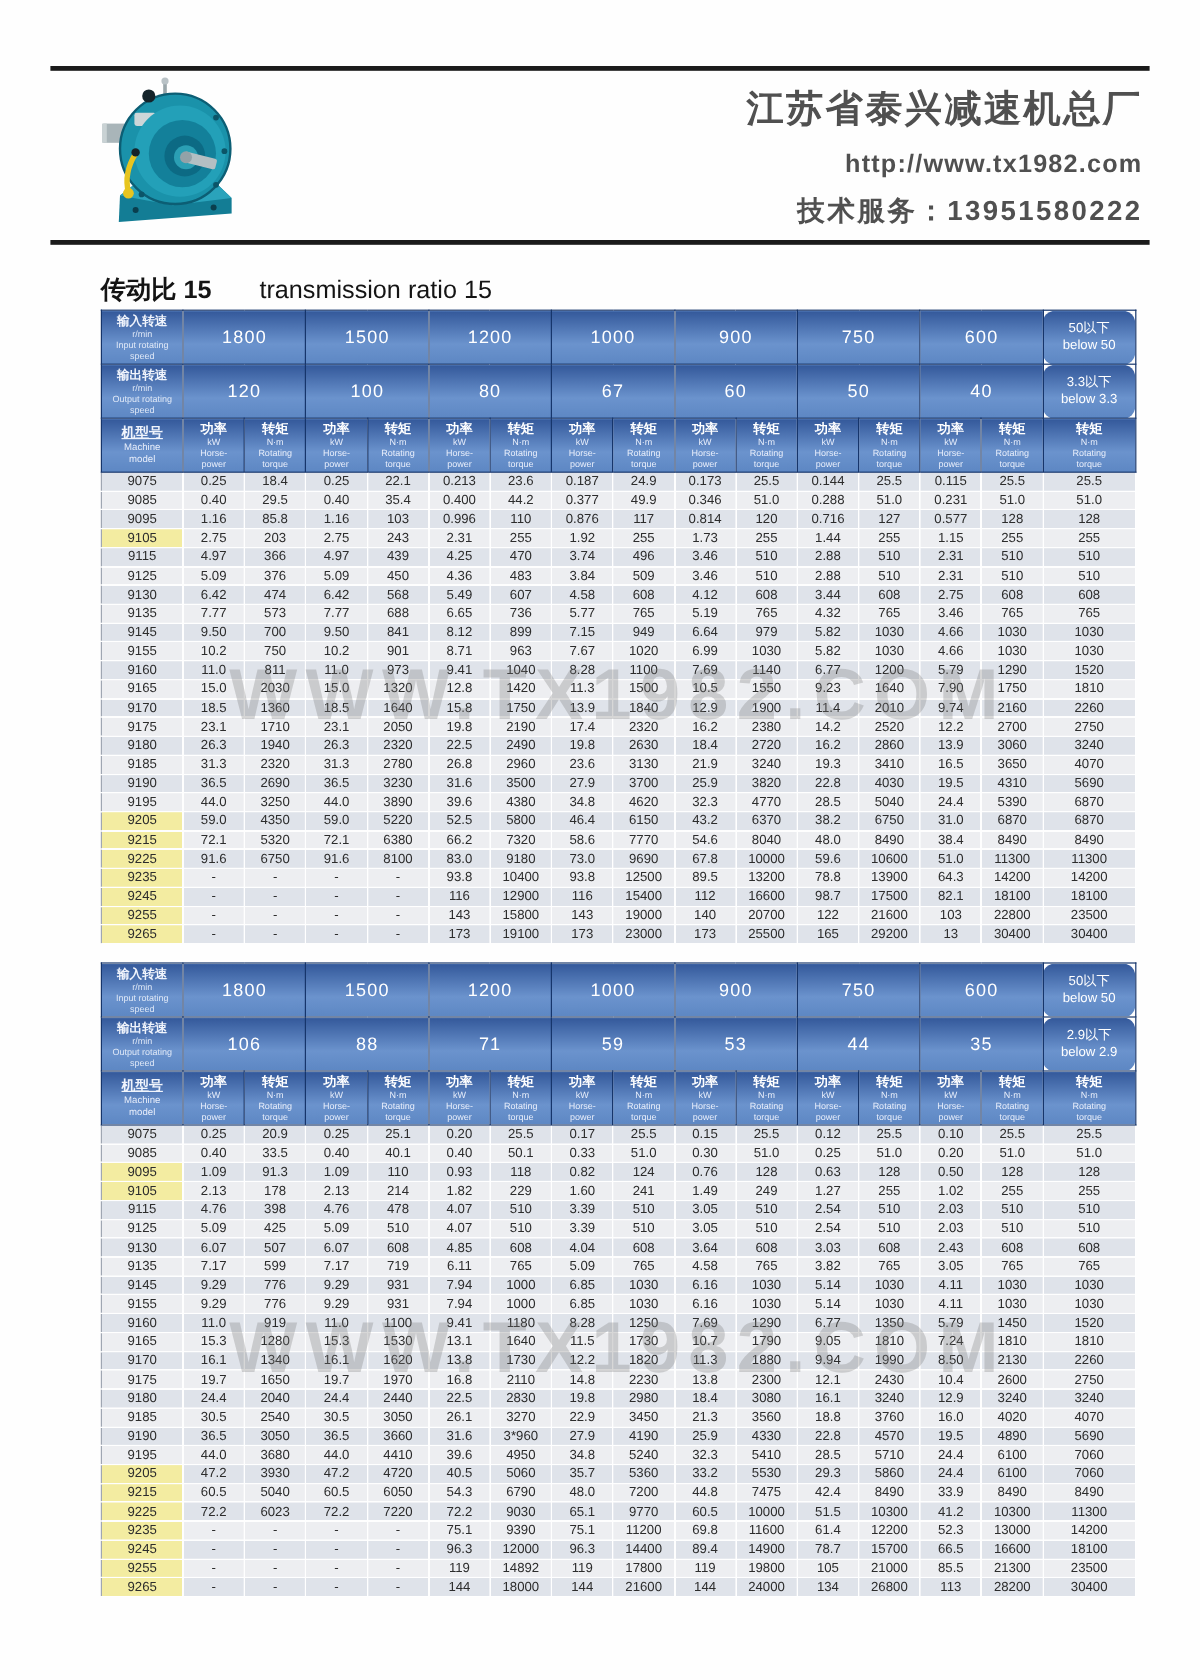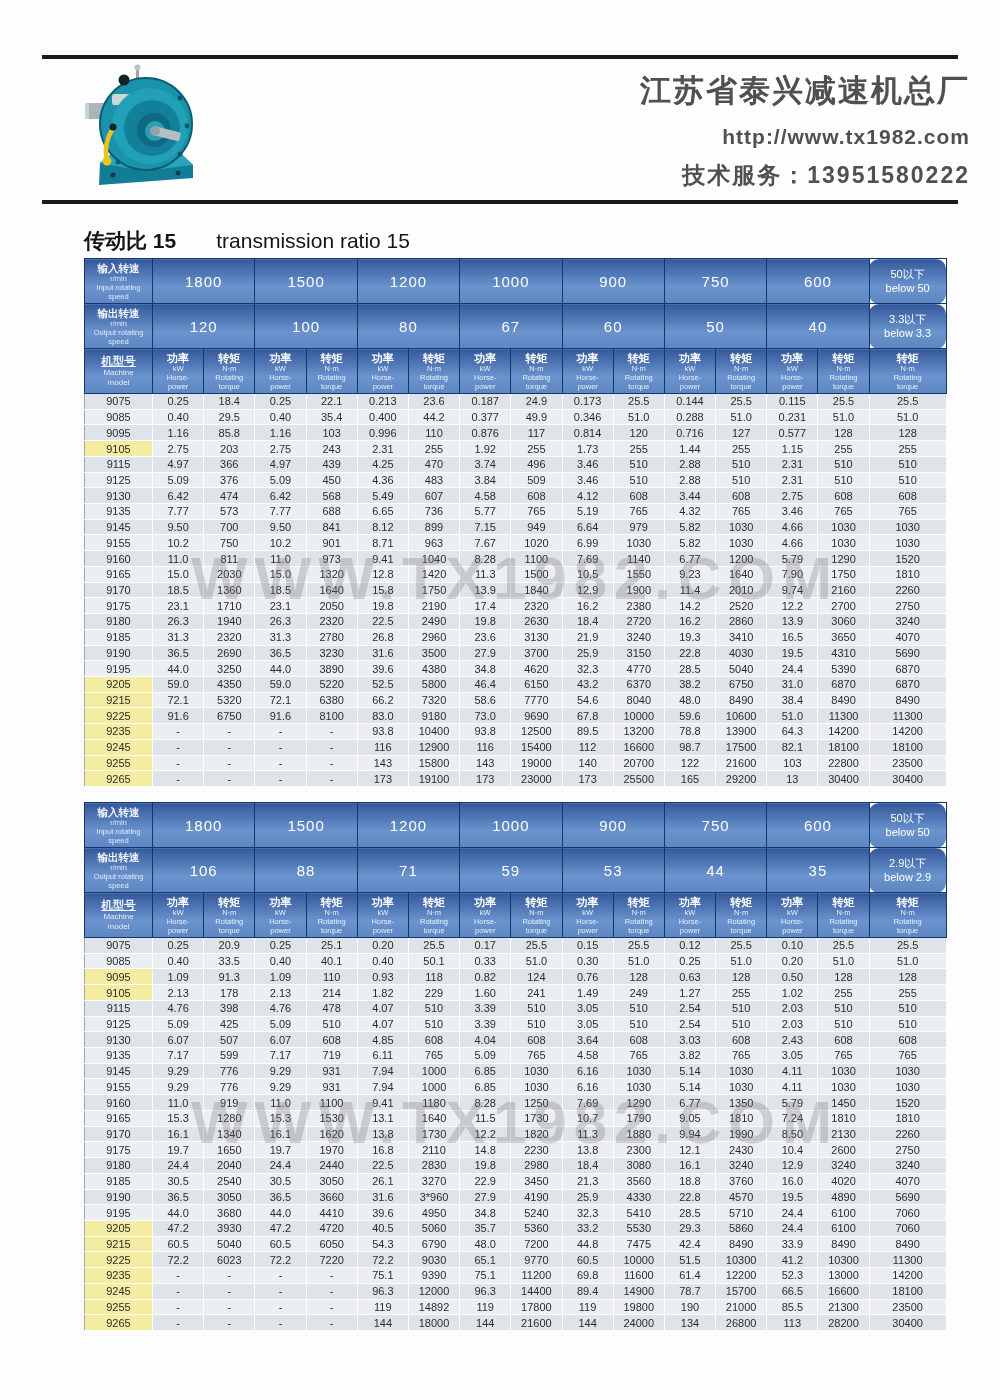--- a/index.html
+++ b/index.html
@@ -4,21 +4,21 @@
 <style>
   html,body{margin:0;padding:0;background:#ffffff;}
   .page{position:relative;width:1000px;height:1400px;background:#fefefe;overflow:hidden;
         font-family:"Liberation Sans", sans-serif;}
   .rule{position:absolute;left:42px;width:916px;height:4px;background:#1b1b1b;}
   .rule-top{top:55px;}
   .rule-mid{top:200px;}
 
   
   .logo{position:absolute;left:84px;top:64px;width:120px;height:130px;}
-  .company{position:absolute;right:30px;top:70px;text-align:right;color:#505050;}
+  .company{position:absolute;right:48px;top:70px;text-align:right;color:#505050;}
   .company-name{font-size:31px;font-weight:bold;letter-spacing:2px;}
   .company-url{font-size:21px;font-weight:bold;margin-top:13px;letter-spacing:1px;}
   .company-phone{font-size:23px;font-weight:bold;margin-top:11px;letter-spacing:2px;}
 
   
   .sec-title{position:absolute;left:84px;font-size:21px;color:#141414;white-space:nowrap;}
   .st1{top:227px;} .st2{top:771px;}
   .t-zh{font-weight:bold;margin-right:40px;}
   .t-en{font-weight:500;}
 
@@ -548,21 +548,21 @@
             <td class="mdl">9190</td>
             <td>36.5</td>
             <td>2690</td>
             <td>36.5</td>
             <td>3230</td>
             <td>31.6</td>
             <td>3500</td>
             <td>27.9</td>
             <td>3700</td>
             <td>25.9</td>
-            <td>3150</td>
+            <td>3820</td>
             <td>22.8</td>
             <td>4030</td>
             <td>19.5</td>
             <td>4310</td>
             <td>5690</td>
           </tr>
           <tr class="rA">
             <td class="mdl">9195</td>
             <td>44.0</td>
             <td>3250</td>
@@ -1288,21 +1288,21 @@
             <td>-</td>
             <td>-</td>
             <td>-</td>
             <td>-</td>
             <td>119</td>
             <td>14892</td>
             <td>119</td>
             <td>17800</td>
             <td>119</td>
             <td>19800</td>
-            <td>190</td>
+            <td>105</td>
             <td>21000</td>
             <td>85.5</td>
             <td>21300</td>
             <td>23500</td>
           </tr>
           <tr class="rB">
             <td class="mdl yel">9265</td>
             <td>-</td>
             <td>-</td>
             <td>-</td>

